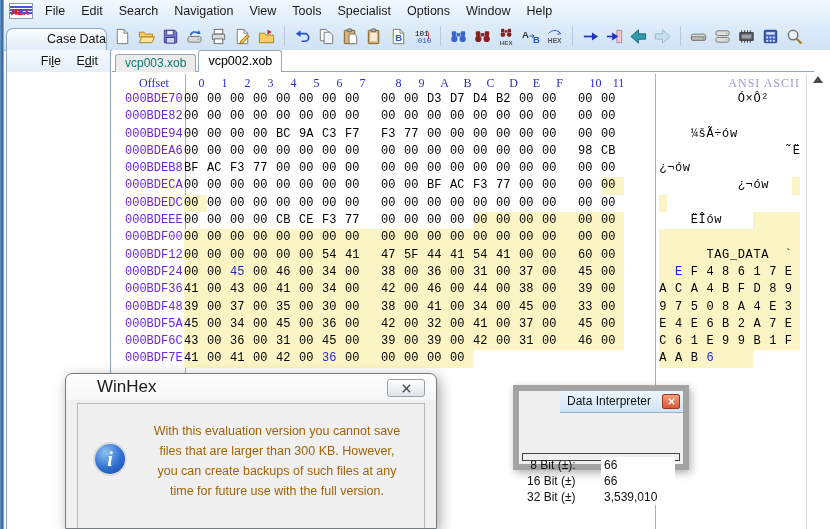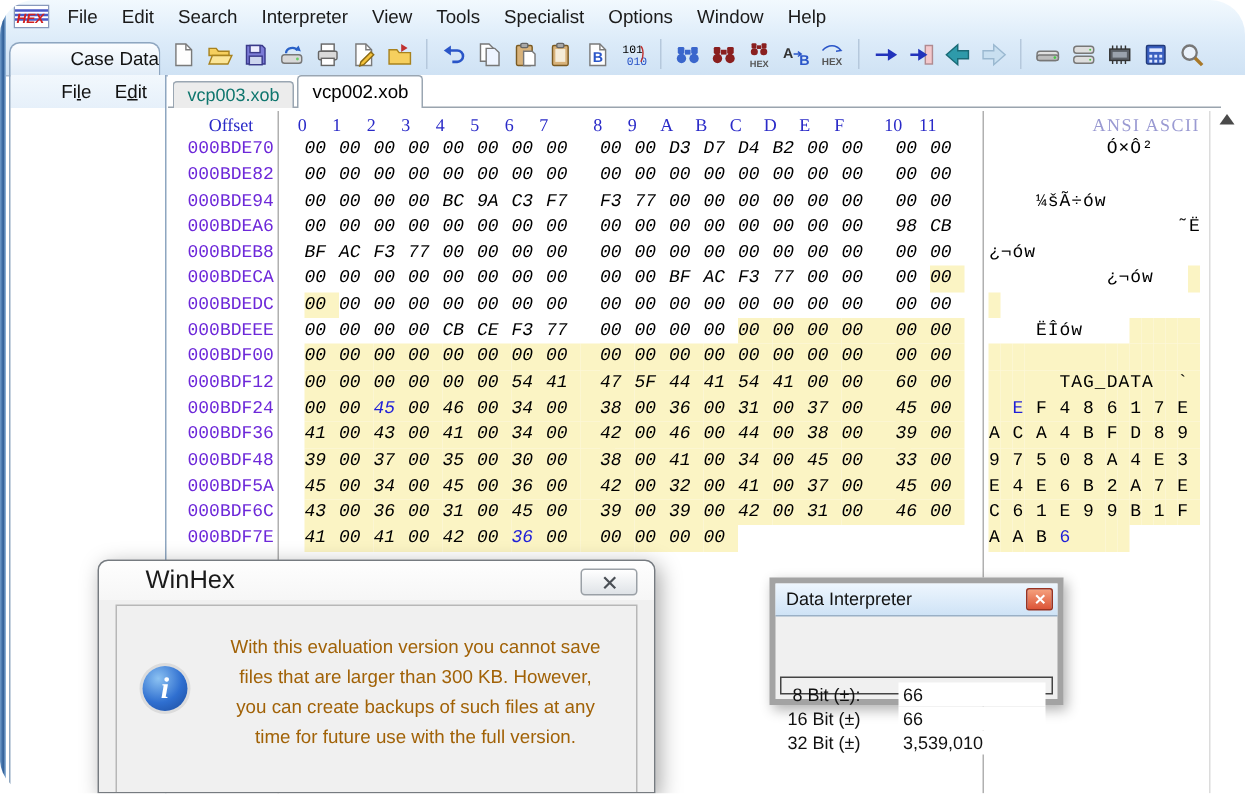--- a/index.html
+++ b/index.html
@@ -1,17 +1,17 @@
 <!DOCTYPE html>
 <html><head>
 <meta charset="utf-8">
 <style>
   html,body{margin:0;padding:0;background:#fff;}
   .screen{position:relative;width:830px;height:529px;overflow:hidden;background:#fff;
-          font-family:"Liberation Sans",sans-serif;color:#111;border-radius:23px;}
+          font-family:"Liberation Sans",sans-serif;color:#111;}
   
   .ledge{position:absolute;left:0;top:0;width:4px;height:100%;z-index:60;
          background:linear-gradient(90deg,#6f9ccc,#2d5c96 55%,#9cc0e2);}
   
   .tophdr{position:absolute;left:4px;top:0;right:0;height:50px;
           background:linear-gradient(#f2f9fe,#dcebf9 55%,#cfe2f4);
           border-bottom:1px solid #aebfd4;z-index:1;}
   .menubar{position:absolute;left:0;top:0;right:0;height:22px;display:flex;align-items:center;}
   .logo{width:24px;height:16px;margin:0 4px 0 5px;display:inline-flex;}
   .mitem{font-size:12.5px;padding:0 8px;line-height:22px;color:#1a1a1a;cursor:default;}
@@ -45,21 +45,21 @@
           font-family:Liberation Serif, serif;font-size:12px;color:#2a2ac8;white-space:nowrap;}
   .offh{position:absolute;left:13px;width:58px;text-align:center;}
   .colh{position:absolute;left:78px;}
   .hcell{display:inline-block;width:23px;text-align:center;}
   .hcell.gap{margin-left:13px;}
   .asciih{position:absolute;left:547px;width:141px;text-align:right;color:#9a9ad2;letter-spacing:1px;}
   .rows{position:absolute;top:41px;left:0;right:0;}
   .hexrow{position:relative;height:17.3px;line-height:17.3px;white-space:nowrap;
           font-family:"Liberation Mono","DejaVu Sans Mono",monospace;font-size:12px;color:#000;}
   .off{position:absolute;left:13px;color:#6d28d9;}
-  .bwrap{position:absolute;left:91px;font-style:italic;}
+  .bwrap{position:absolute;left:72px;}
   .awrap{position:absolute;left:547px;}
   .bcell{display:inline-block;width:23px;}
   .bcell.gap{margin-left:13px;}
   .acell{display:inline-block;width:7.85px;text-align:center;overflow:visible;}
   .hl{background:#fbf4c4;}
   .bcell.gap.hl{box-shadow:-13px 0 0 #fbf4c4;}
   .blue{color:#1f1fd8;}
   
   .dlg{position:absolute;left:65px;top:373px;width:372px;height:156px;z-index:50;box-sizing:border-box;
        border:1px solid #767b80;border-radius:7px 7px 0 0;overflow:hidden;
@@ -71,22 +71,22 @@
          display:flex;align-items:center;justify-content:center;cursor:default;}
   .dlg-body{position:absolute;top:26px;left:0;right:0;bottom:0;background:#f0f0f0;}
   .dlg-panel{position:absolute;top:3px;left:11px;right:11px;bottom:-2px;border:1px solid #b7b7b7;background:#f0f0f0;}
   .info{position:absolute;left:17px;top:40px;width:30px;height:30px;border-radius:50%;
         background:radial-gradient(circle at 35% 28%,#8cc2f2,#2f6fd0 55%,#1b4a9a);
         color:#fff;font-family:"Liberation Serif",serif;font-style:italic;font-weight:bold;font-size:20px;
         text-align:center;line-height:30px;box-shadow:0 0 0 2px #dcdcdc;}
   .dlg-msg{position:absolute;left:58px;right:6px;top:17px;text-align:center;font-size:12.5px;
            color:#a16207;line-height:20px;}
   
-  .di{position:absolute;left:513px;top:385px;width:196px;height:85px;z-index:40;box-sizing:border-box;
-      border:4px solid #a3a3a3;background:#f0f0f0;box-shadow:2px 3px 8px rgba(0,0,0,.3);}
+  .di{position:absolute;left:513px;top:385px;width:176px;height:85px;z-index:40;box-sizing:border-box;
+      border:6px solid #a3a3a3;background:#f0f0f0;box-shadow:2px 3px 8px rgba(0,0,0,.3);padding-left:41px;}
   .di-title{height:21px;line-height:21px;padding-left:7px;font-size:12px;color:#111;
             background:linear-gradient(#eef6fe,#cfe3f6);border-bottom:1px solid #9ab0c6;}
   .di-x{position:absolute;top:3px;right:3px;width:18px;height:15px;box-sizing:border-box;
         border:1px solid #993322;border-radius:2px;background:linear-gradient(#f5a07c,#dc5538);
         display:flex;align-items:center;justify-content:center;cursor:default;}
   .di-body{position:absolute;top:22px;left:3px;right:3px;bottom:3px;border:1px solid #444;
            background:#f0f0f0;padding-top:3px;box-sizing:border-box;margin-top:40px;}
   .di-row{display:flex;height:16px;line-height:16px;font-size:12px;}
   .di-label{width:74px;white-space:pre;padding-left:4px;}
   .di-value{flex:1;background:#fff;padding-left:3px;margin-right:4px;}
@@ -101,21 +101,21 @@
         <svg width="24" height="16" viewBox="0 0 24 16">
           <rect x="0.5" y="0.5" width="23" height="15" fill="#fff" stroke="#8899bb"></rect>
           <path d="M1 4h22M1 7h22M1 10h22" stroke="#4a5ac8" stroke-width="1.8"></path>
           <text x="2" y="12" font-size="9" font-weight="bold" font-style="italic" fill="#d02020" font-family="Liberation Sans,sans-serif">HEX</text>
         </svg>
       </span>
       <span id="menu-items" style="display:flex;">
           <span class="mitem">File</span>
           <span class="mitem">Edit</span>
           <span class="mitem">Search</span>
-          <span class="mitem">Interpreter</span>
+          <span class="mitem">Navigation</span>
           <span class="mitem">View</span>
           <span class="mitem">Tools</span>
           <span class="mitem">Specialist</span>
           <span class="mitem">Options</span>
           <span class="mitem">Window</span>
           <span class="mitem">Help</span>
         </span>
     </div>
     <div class="toolbar">
         <span class="tbtn">

